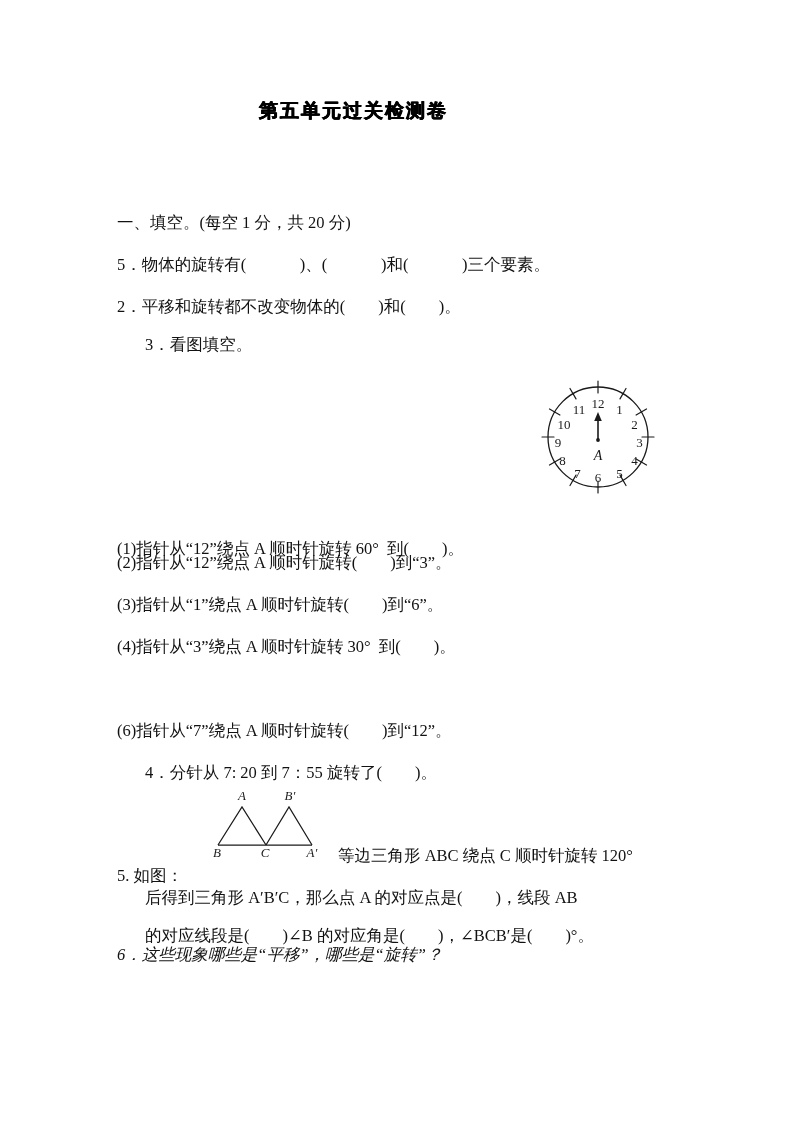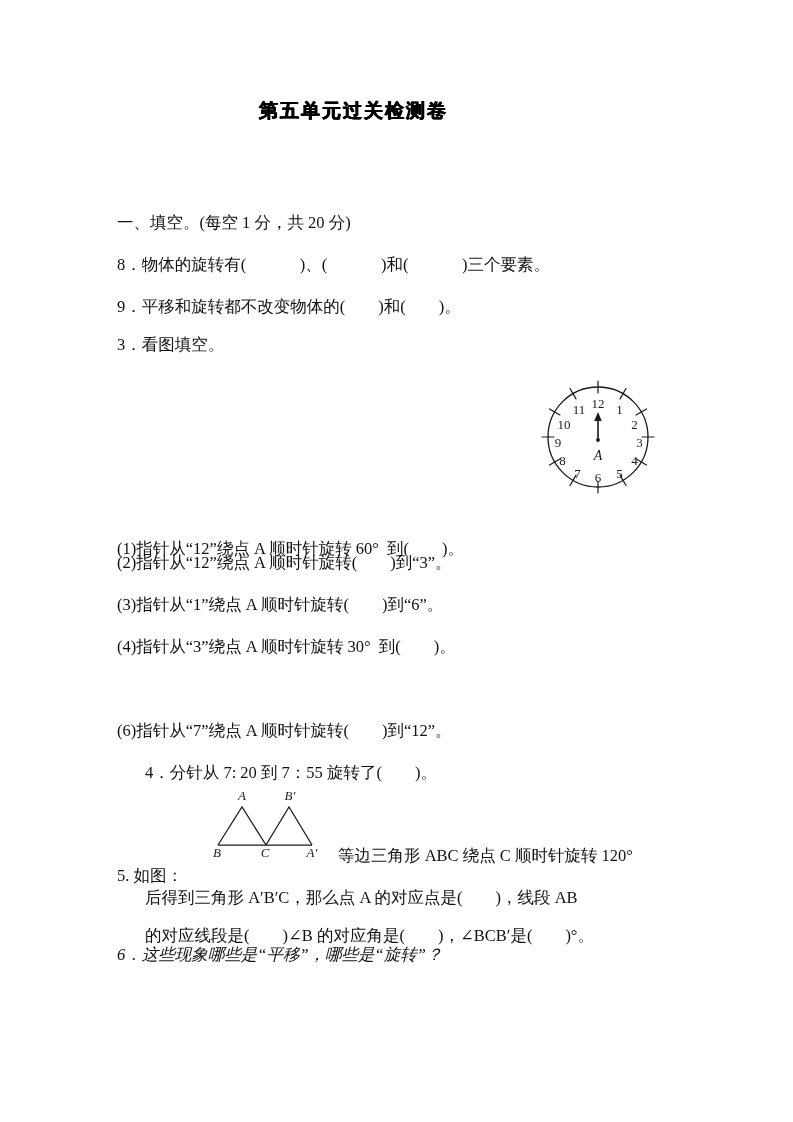--- a/index.html
+++ b/index.html
@@ -73,25 +73,25 @@
 </style>
 </head>
 <body>
 
 <div class="page">
 
   <div class="doc-title">第五单元过关检测卷</div>
 
   <div class="line" style="top:212px;">一、填空。(每空 1 分，共 20 分)</div>
 
-  <div class="line" style="top:254px;">8．物体的旋转有(             )、(             )和(             )三个要素。</div>
+  <div class="line" style="top:254px;">5．物体的旋转有(             )、(             )和(             )三个要素。</div>
 
-  <div class="line" style="top:296px;">9．平移和旋转都不改变物体的(        )和(        )。</div>
+  <div class="line" style="top:296px;">2．平移和旋转都不改变物体的(        )和(        )。</div>
 
-  <div class="line" style="top:334px;">3．看图填空。</div>
+  <div class="line" style="top:334px;margin-left:28px;">3．看图填空。</div>
 
   <div class="clock-figure">
     <svg width="118" height="118" viewBox="0 0 118 118">
 
       <circle cx="58" cy="59" r="50" fill="none" stroke="#1a1a1a" stroke-width="1.3"></circle>
 
       <g stroke="#1a1a1a" stroke-width="1.2" stroke-linecap="round">
         <line x1="58" y1="3" x2="58" y2="15"></line>
         <line x1="86.0" y1="10.5" x2="80.0" y2="20.9"></line>
         <line x1="106.5" y1="31" x2="96.1" y2="37"></line>

